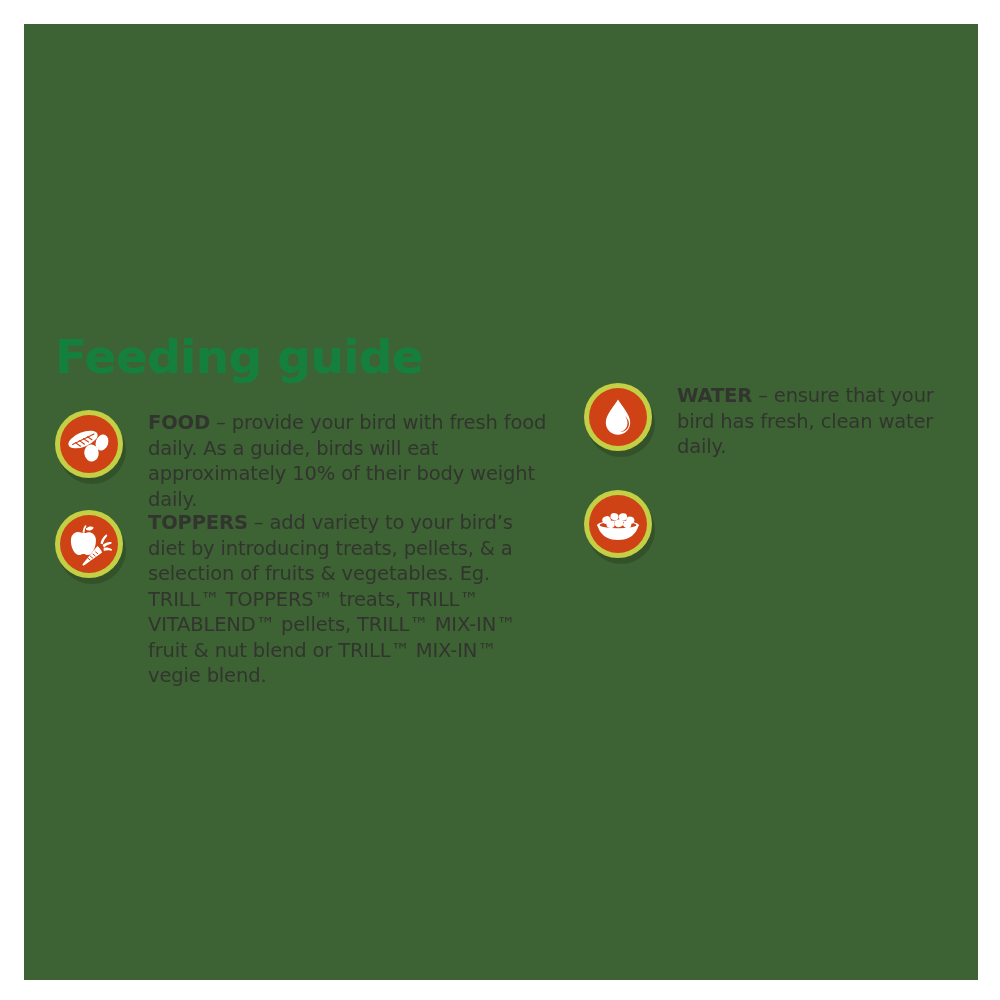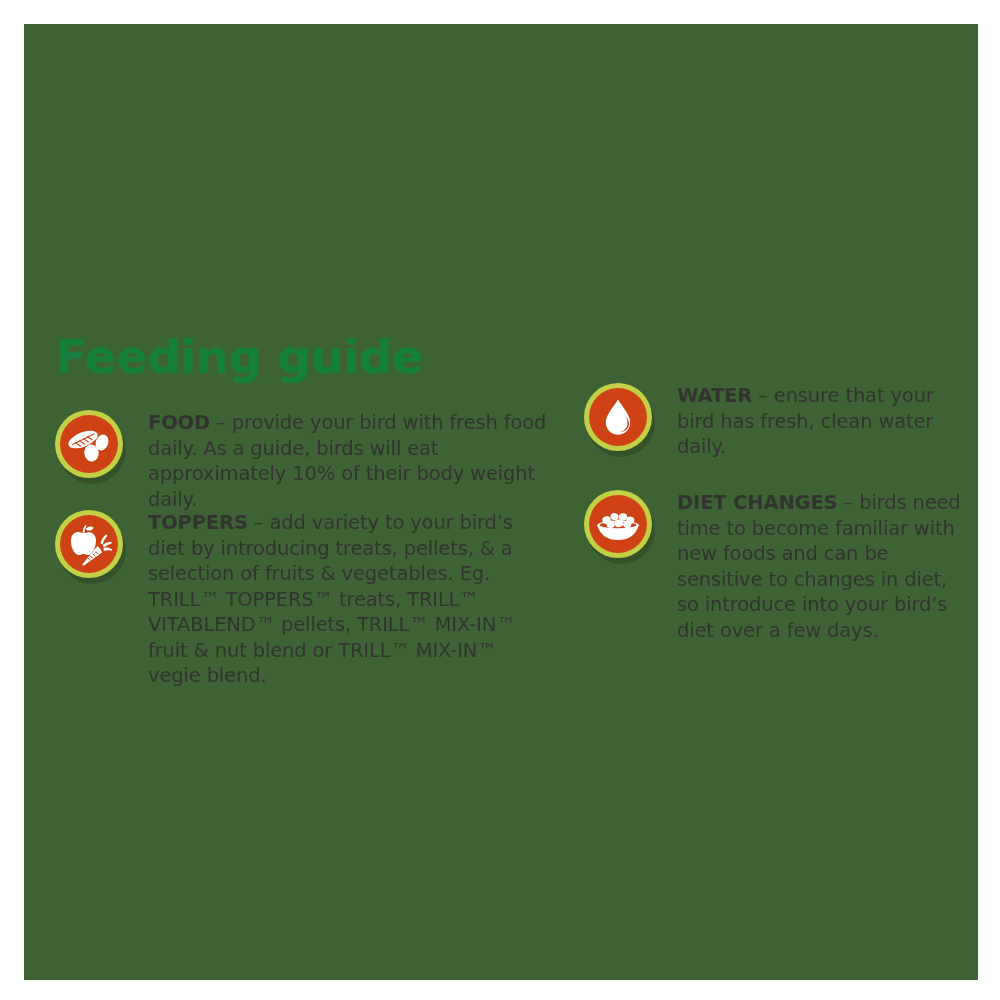--- a/index.html
+++ b/index.html
@@ -224,19 +224,16 @@
             <ellipse cx="17.5" cy="25.0" rx="4.3" ry="3.7" transform="rotate(-18 17.5 25.0)"></ellipse>
             <ellipse cx="25.5" cy="21.6" rx="4.1" ry="3.5" transform="rotate(12 25.5 21.6)"></ellipse>
             <ellipse cx="34.0" cy="21.9" rx="4.2" ry="3.6" transform="rotate(-10 34 21.9)"></ellipse>
             <ellipse cx="41.3" cy="25.2" rx="4.1" ry="3.6" transform="rotate(20 41.3 25.2)"></ellipse>
             <ellipse cx="21.6" cy="29.4" rx="4.2" ry="3.6" transform="rotate(8 21.6 29.4)"></ellipse>
             <ellipse cx="30.0" cy="28.2" rx="4.4" ry="3.8" transform="rotate(-14 30 28.2)"></ellipse>
             <ellipse cx="38.2" cy="29.6" rx="4.1" ry="3.5" transform="rotate(16 38.2 29.6)"></ellipse>
           </g>
         </svg>
       </div>
-      <div class="item-text">
-        <span class="lead">DIET CHANGES</span><span> – birds need time to become familiar with new foods and can be sensitive to changes in diet, so introduce into your bird’s diet over a few days.</span>
-      </div>
     </div>
 
   </div>
 </div>
 
 </body></html>

